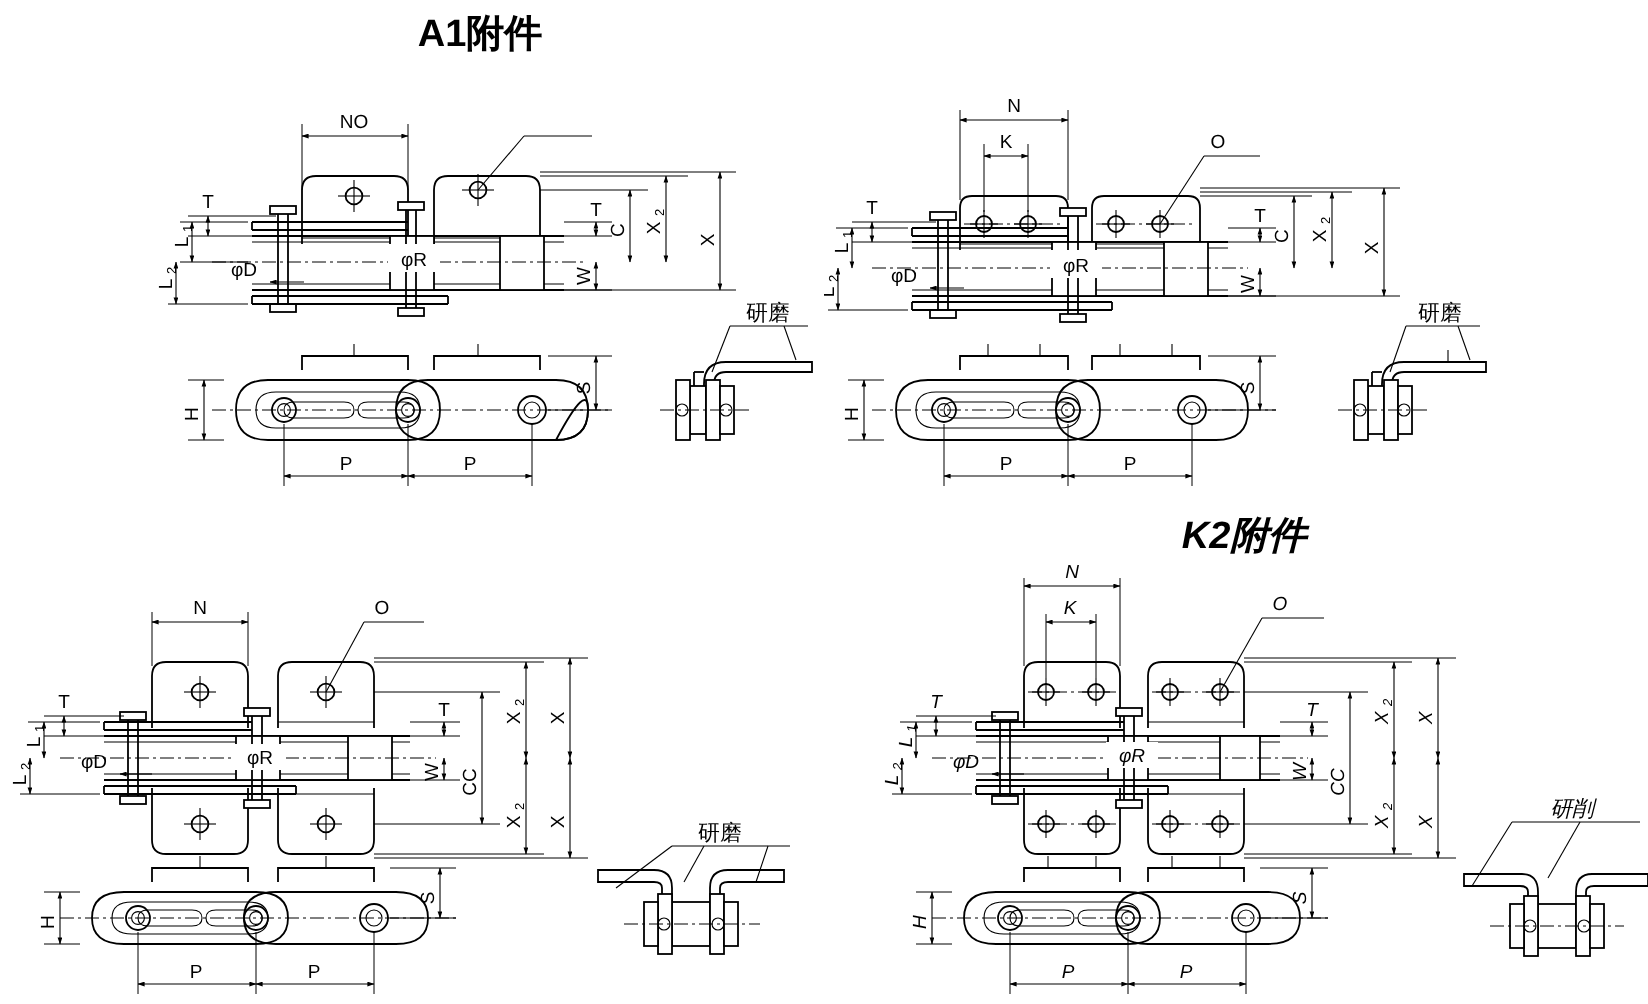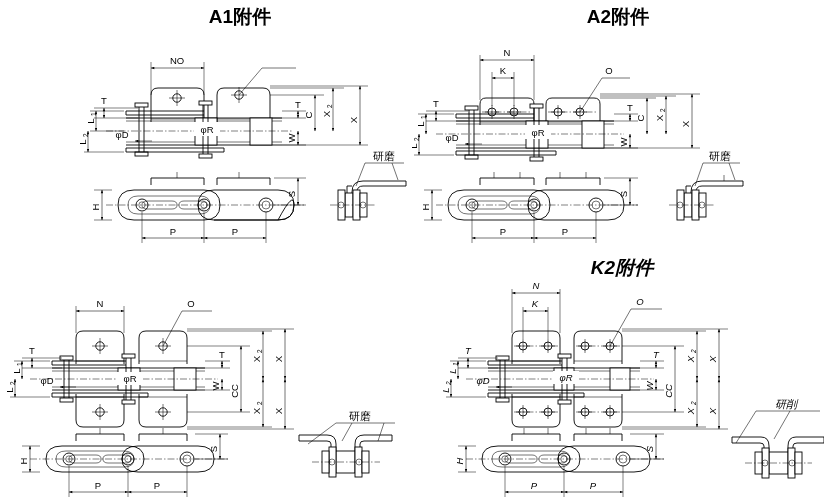--- a/index.html
+++ b/index.html
@@ -216,21 +216,20 @@
         <rect class="ln fillw" x="326" y="193" width="7" height="24"></rect>
         <circle class="thin" cx="307" cy="205" r="3"></circle>
         <circle class="thin" cx="329" cy="205" r="3"></circle>
         <line class="ctr" x1="296" y1="205" x2="342" y2="205"></line>
       </g>
     </svg>
     </div>
   </div>
 
   <div class="quad" id="q-a2">
-    <div class="title">A2附件</div>
     <div class="svgwrap">
     <svg width="412" height="251" viewBox="0 0 412 251">
       <g>
 
         <line class="ext" x1="68" y1="55" x2="68" y2="100"></line>
         <line class="ext" x1="122" y1="55" x2="122" y2="100"></line>
         <line class="thin" x1="68" y1="60" x2="122" y2="60" marker-start="url(#ah2)" marker-end="url(#ah)"></line>
         <text class="dim" x="95" y="56" text-anchor="middle">N</text>
 
         <line class="ext" x1="80" y1="72" x2="80" y2="106"></line>

